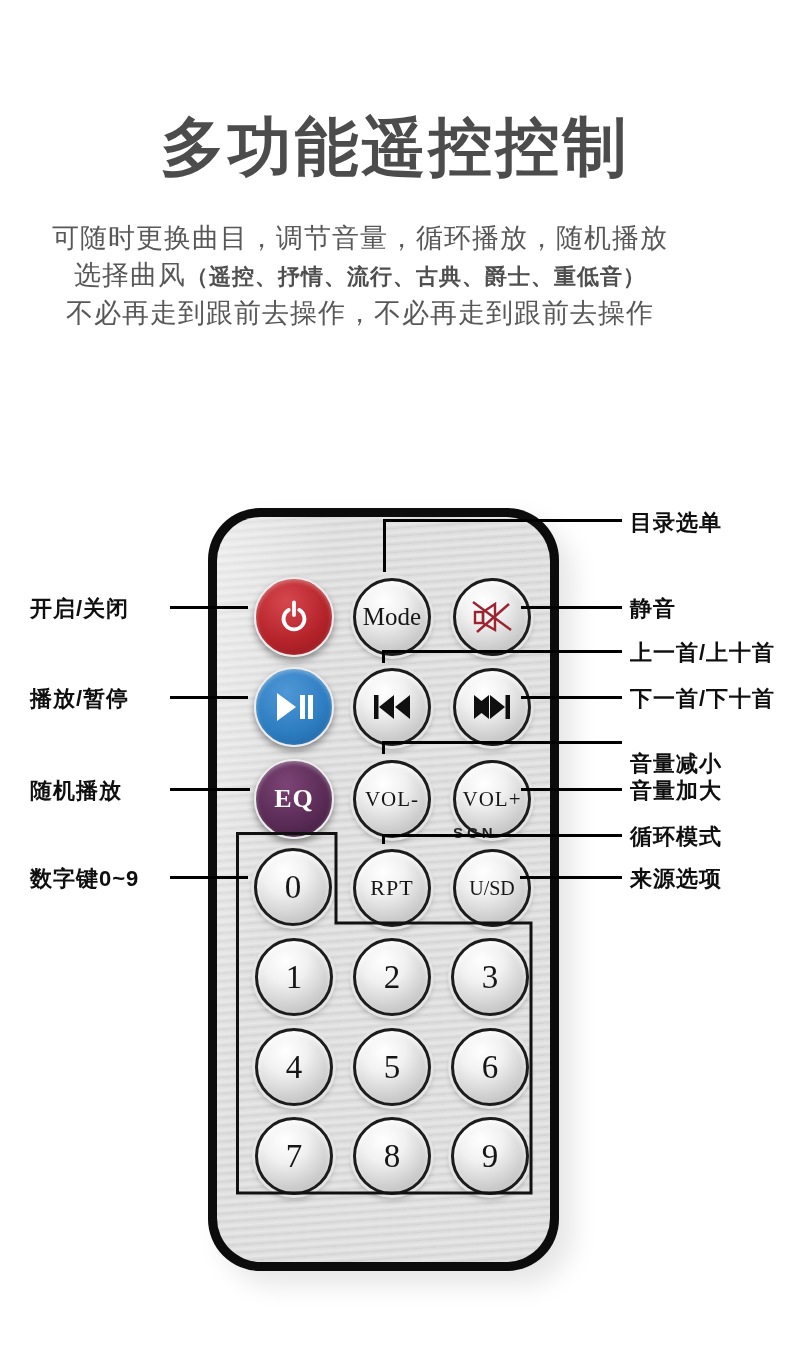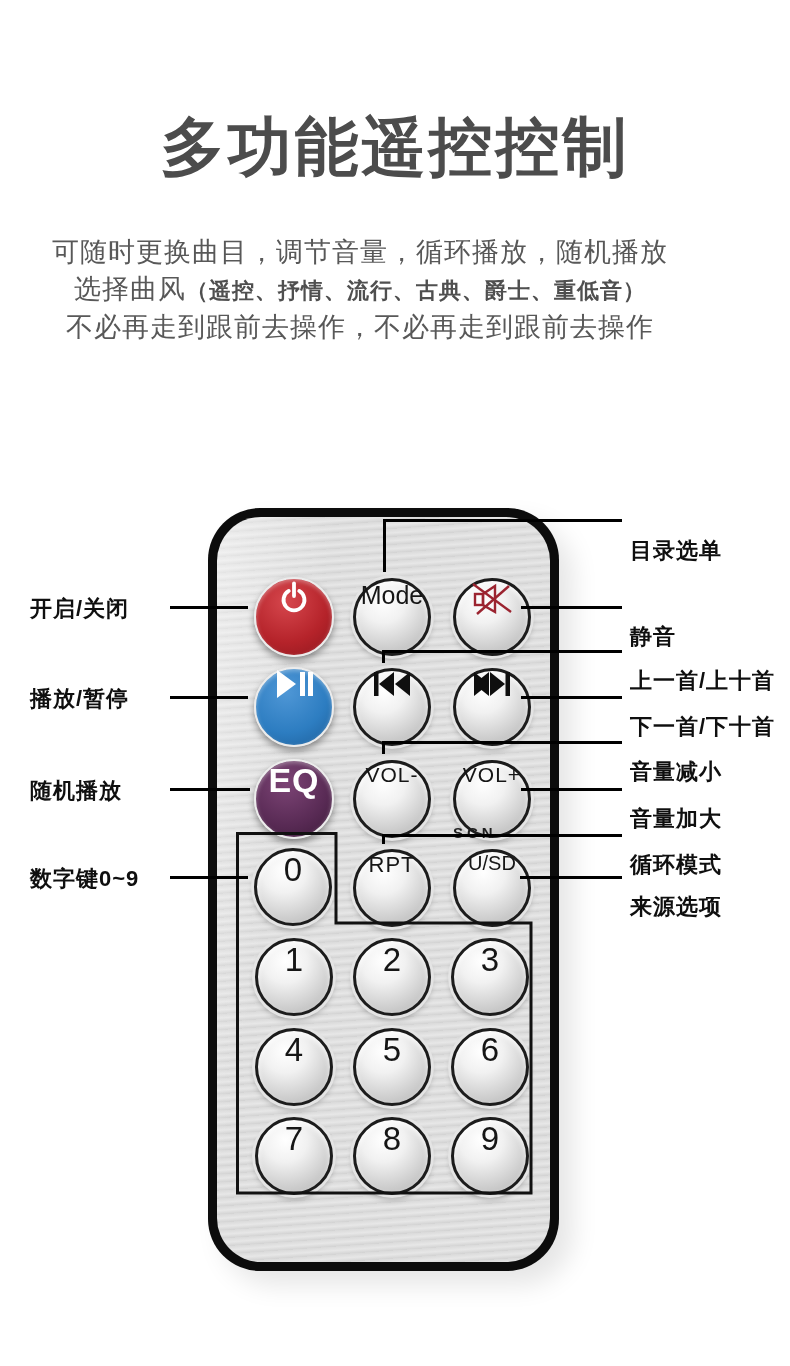--- a/index.html
+++ b/index.html
@@ -8,21 +8,21 @@
     font-family:"Liberation Sans","DejaVu Sans",sans-serif;
   }
   .canvas{position:absolute;inset:0;}
 
   
   .page-title{
     position:absolute;top:104px;left:0;width:790px;margin:0;
     text-align:center;font-size:64px;font-weight:bold;letter-spacing:3px;color:#4c4c4c;
   }
   .desc{
-    position:absolute;top:234px;left:0;width:720px;text-align:center;
+    position:absolute;top:220px;left:0;width:720px;text-align:center;
     color:#585858;font-size:27px;line-height:37px;letter-spacing:1px;
   }
   .desc .paren{font-size:22px;font-weight:bold;color:#4f4f4f;letter-spacing:1px;}
 
   
   .remote{
     position:absolute;left:208px;top:508px;width:351px;height:763px;
     background:#0c0c0c;border-radius:52px;z-index:1;
     box-shadow:14px 14px 26px rgba(0,0,0,.10);
   }
@@ -30,62 +30,62 @@
     position:absolute;inset:9px;border-radius:44px;
     background:
       linear-gradient(100deg,rgba(255,255,255,.45) 0%,rgba(255,255,255,0) 26%),
       repeating-linear-gradient(176deg,#dadada 0px,#e7e7e7 4px,#d3d3d3 8px);
   }
 
   
   .rbtn{
     position:absolute;width:78px;height:78px;border-radius:50%;
     left:calc(var(--x) - 39px);top:calc(var(--y) - 39px);
-    display:flex;justify-content:center;
-    padding:0;cursor:default;
+    display:flex;align-items:center;justify-content:center;
+    padding:0;cursor:default;font-family:Liberation Serif, serif;
   }
   .rbtn.silver{
     background:radial-gradient(circle at 38% 28%,#ffffff 0%,#f1f1f1 32%,#d0d0d0 66%,#bdbdbd 86%,#d6d6d6 100%);
     border:3px solid #1c1c1c;
     box-shadow:0 0 0 3px #e4e4e4,0 4px 6px rgba(0,0,0,.30),inset 0 3px 5px rgba(255,255,255,.85);
   }
   .rbtn.colored{
     width:80px;height:80px;left:calc(var(--x) - 40px);top:calc(var(--y) - 40px);
     border:2px solid #ececec;box-shadow:0 4px 7px rgba(0,0,0,.38),inset 0 2px 4px rgba(255,255,255,.35);
   }
   .rbtn.red{background:radial-gradient(circle at 40% 30%,#d6474d 0%,#b5232a 58%,#8e171e 100%);}
   .rbtn.blue{background:radial-gradient(circle at 40% 30%,#4f97d6 0%,#2d7dc1 58%,#1d5e99 100%);}
   .rbtn.purple{background:radial-gradient(circle at 40% 30%,#7c4475 0%,#582a54 60%,#3d1b3a 100%);}
   .btxt{color:#161616;letter-spacing:0;}
   .t-mode{font-size:25px;}
   .t-vol{font-size:21px;letter-spacing:1px;}
   .t-rpt{font-size:22px;letter-spacing:1px;}
   .t-usd{font-size:20px;}
   .t-num{font-size:33px;}
-  .t-eq{font-size:34px;font-weight:bold;color:#ffffff;letter-spacing:1px;}
+  .t-eq{font-size:26px;font-weight:bold;color:#ffffff;letter-spacing:1px;}
 
   
   .pad-outline{position:absolute;left:236px;top:832px;z-index:3;}
   .scn{
     position:absolute;left:453px;top:824px;z-index:2;height:14px;overflow:hidden;
     font-size:15px;font-weight:bold;letter-spacing:4px;color:#1f1f1f;
   }
 
   
   .line{position:absolute;background:#000;z-index:4;}
   .h3{height:3px;}
   .w3{width:3px;}
 
   
   .lbl{
     position:absolute;z-index:5;font-size:22px;font-weight:bold;color:#0f0f0f;
     letter-spacing:1px;white-space:nowrap;
   }
   .lbl-left{left:30px;width:132px;text-align:left;}
-  .lbl-right{left:630px;text-align:right;margin-top:28px;}
+  .lbl-right{left:630px;text-align:right;}
 </style>
 </head>
 <body>
 
 <main class="canvas">
 
   <h1 class="page-title">多功能遥控控制</h1>
 
   <div class="desc">
     <div>可随时更换曲目，调节音量，循环播放，随机播放</div>
@@ -214,18 +214,18 @@
 
   <div class="lbl lbl-left" style="top:594px">开启/关闭</div>
   <div class="lbl lbl-left" style="top:684px">播放/暂停</div>
   <div class="lbl lbl-left" style="top:776px">随机播放</div>
   <div class="lbl lbl-left" style="top:864px">数字键0~9</div>
 
   <div class="lbl lbl-right" style="top:508px">目录选单</div>
   <div class="lbl lbl-right" style="top:594px">静音</div>
   <div class="lbl lbl-right" style="top:638px">上一首/上十首</div>
   <div class="lbl lbl-right" style="top:684px">下一首/下十首</div>
-  <div class="lbl lbl-right" style="top:729px">音量减小</div>
+  <div class="lbl lbl-right" style="top:749px">音量减小</div>
   <div class="lbl lbl-right" style="top:776px">音量加大</div>
   <div class="lbl lbl-right" style="top:822px">循环模式</div>
   <div class="lbl lbl-right" style="top:864px">来源选项</div>
 
 </main>
 
 </body></html>

